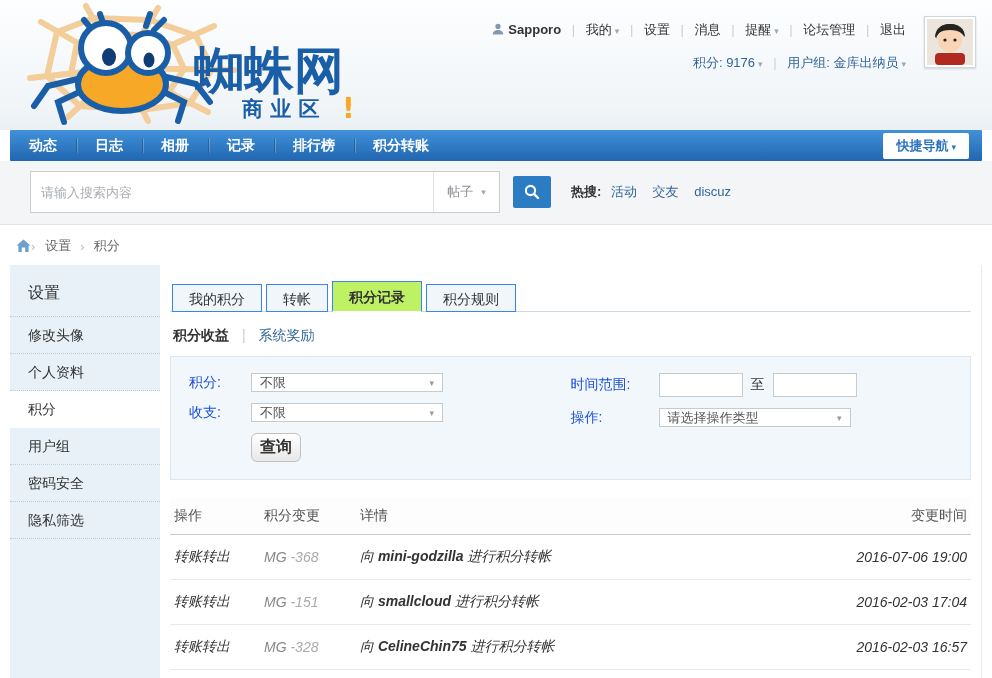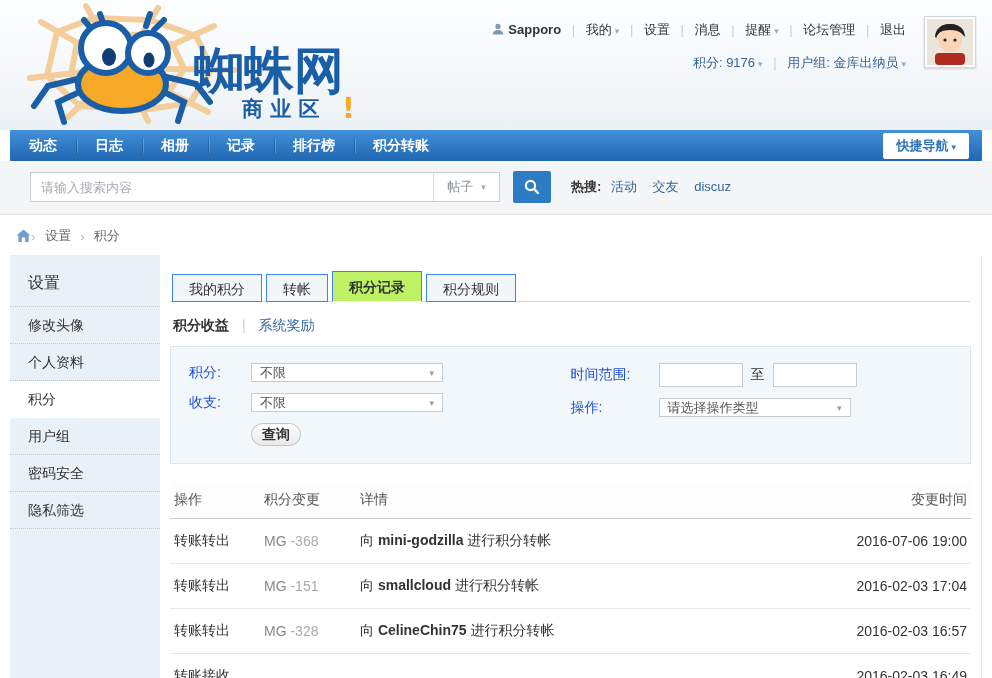--- a/index.html
+++ b/index.html
@@ -21,21 +21,21 @@
 
   
   .navbar { margin:0 10px; height:31px; display:flex; align-items:center; background:linear-gradient(#4191da,#2166b0); border-radius:1px; }
   .nav-item { color:#fff; font-weight:bold; font-size:14px; line-height:31px; padding:0 19px; position:relative; cursor:pointer; }
   .nav-item + .nav-item::before { content:""; position:absolute; left:0; top:8px; bottom:8px; width:1px; background:rgba(0,0,0,.18); box-shadow:1px 0 0 rgba(255,255,255,.22); }
   .quick-nav { margin-left:auto; margin-right:13px; background:#fff; color:#2c73be; font-weight:bold; font-size:13px; padding:4px 13px; border-radius:2px; cursor:pointer; }
   .quick-nav .caret { color:#2c73be; }
 
   
   .search-strip { background:#f4f5f6; border-bottom:1px solid #e2e5e8; padding:10px 0 11px; display:flex; align-items:center; }
-  .search-box { margin-left:30px; width:470px; height:30px; background:#fff; border:1px solid #c9ced3; display:flex; align-items:center; }
+  .search-box { margin-left:30px; width:470px; height:42px; background:#fff; border:1px solid #c9ced3; display:flex; align-items:center; }
   .search-box input { flex:1; border:none; outline:none; padding:0 10px; font-size:13px; color:#555; font-family:inherit; background:transparent; }
   .search-box input::placeholder { color:#a8adb2; }
   .search-cat { width:66px; align-self:stretch; border-left:1px solid #dde1e4; display:flex; align-items:center; justify-content:center; gap:5px; color:#8b9197; font-size:13px; cursor:pointer; }
   .search-btn { width:38px; height:32px; margin-left:13px; background:#2c7cc4; border:none; border-radius:2px; display:flex; align-items:center; justify-content:center; cursor:pointer; }
   .hotwords { margin-left:20px; }
   .hotwords .hlabel { font-weight:bold; color:#333; margin-right:6px; }
   .hotwords a { color:#336699; text-decoration:none; margin-right:12px; cursor:pointer; }
 
   
   .breadcrumb { padding:12px 16px 10px; display:flex; align-items:center; color:#b8bcc0; font-size:13px; }
@@ -63,26 +63,26 @@
   
   .filterbox { background:#f1f7fb; border:1px solid #dbe6ef; padding:16px 18px 6px; display:flex; }
   .fcol { width:50%; }
   .frow { display:flex; align-items:center; margin-bottom:11px; }
   .flabel { width:62px; font-size:14px; color:#1d4ed8; }
   .flabel.wide { width:88px; }
   .select { width:192px; height:19px; background:#fff; border:1px solid #c6cbd0; display:flex; align-items:center; justify-content:space-between; padding:0 8px; font-size:13px; color:#555; cursor:pointer; }
   .select .sarrow { color:#999; font-size:9px; }
   .tinput { width:84px; height:24px; border:1px solid #c6cbd0; background:#fff; outline:none; padding:0 5px; font-family:inherit; }
   .tolabel { margin:0 8px; font-size:14px; color:#333; }
-  .btn-query { margin-left:62px; width:50px; height:23px; border:1px solid #c2c2c2; border-radius:12px; background:linear-gradient(#ffffff,#e8e8e8); font-weight:bold; font-size:14px; color:#333; cursor:pointer; font-family:inherit; }
+  .btn-query { margin-left:62px; width:50px; height:29px; border:1px solid #c2c2c2; border-radius:6px; background:linear-gradient(#ffffff,#e8e8e8); font-weight:bold; font-size:16px; color:#333; cursor:pointer; font-family:inherit; }
 
   
   table.log { width:100%; border-collapse:collapse; margin-top:18px; }
   table.log th { font-weight:normal; text-align:left; color:#555; font-size:14px; padding:9px 4px; border-bottom:1px solid #c9c9c9; background:#fdfdfd;margin-left:28px; }
-  table.log td { font-size:14px; color:#333; padding:13px 4px; border-bottom:1px solid #e9e9e9; }
+  table.log td { font-size:14px; color:#333; padding:13px 4px; border-bottom:1px solid #e9e9e9;font-style:italic; }
   .col-action { width:90px; }
   .col-change { width:96px; }
   .col-time { width:160px; text-align:right !important; }
   .unit { color:#888; }
   .val.neg { color:#aaa; }
   .uname-b { font-weight:bold; }
 </style>
 </head>
 <body>
 

